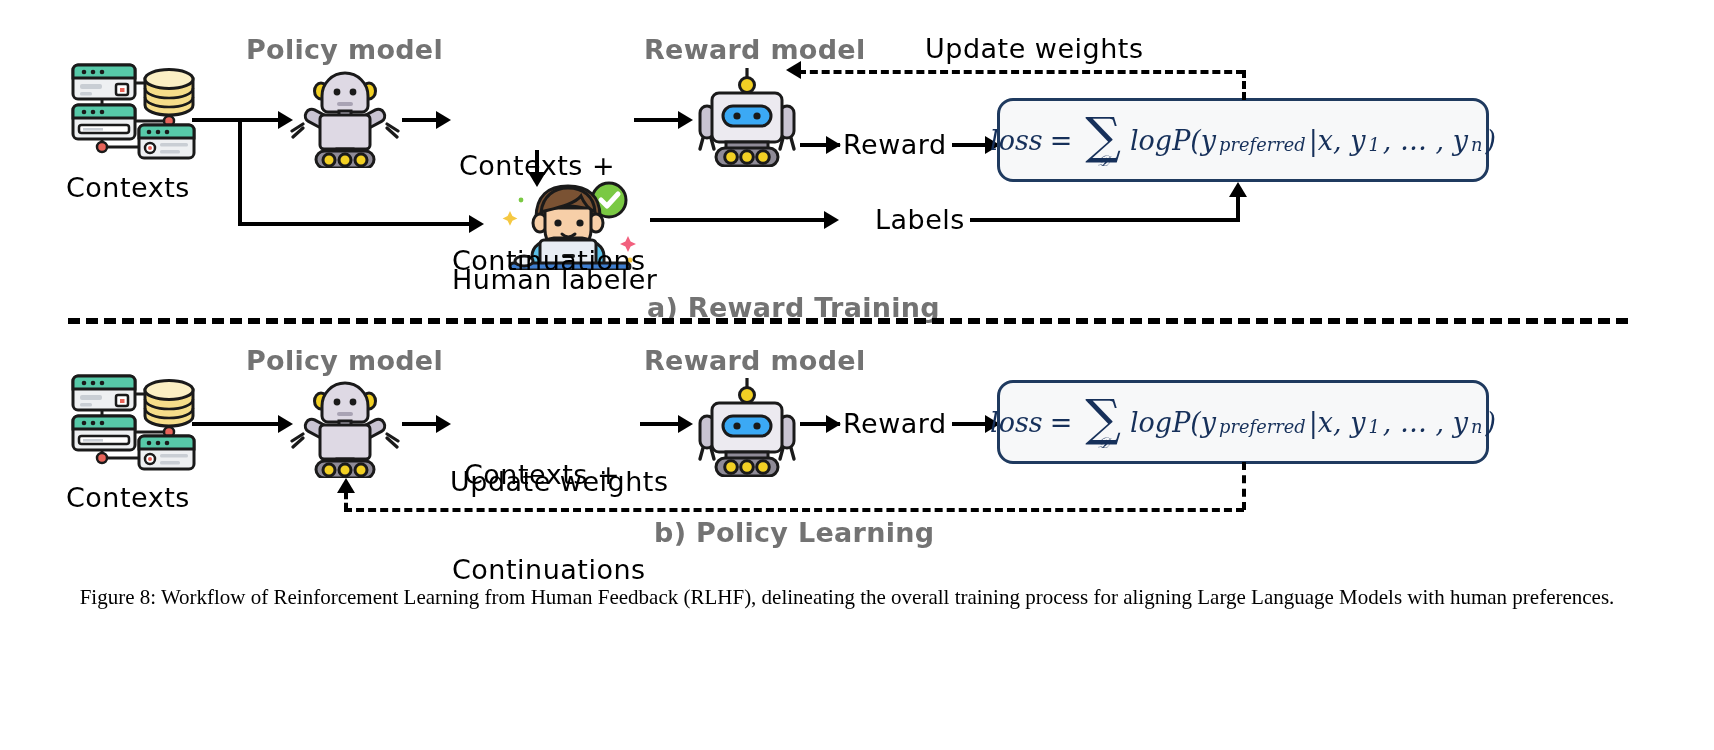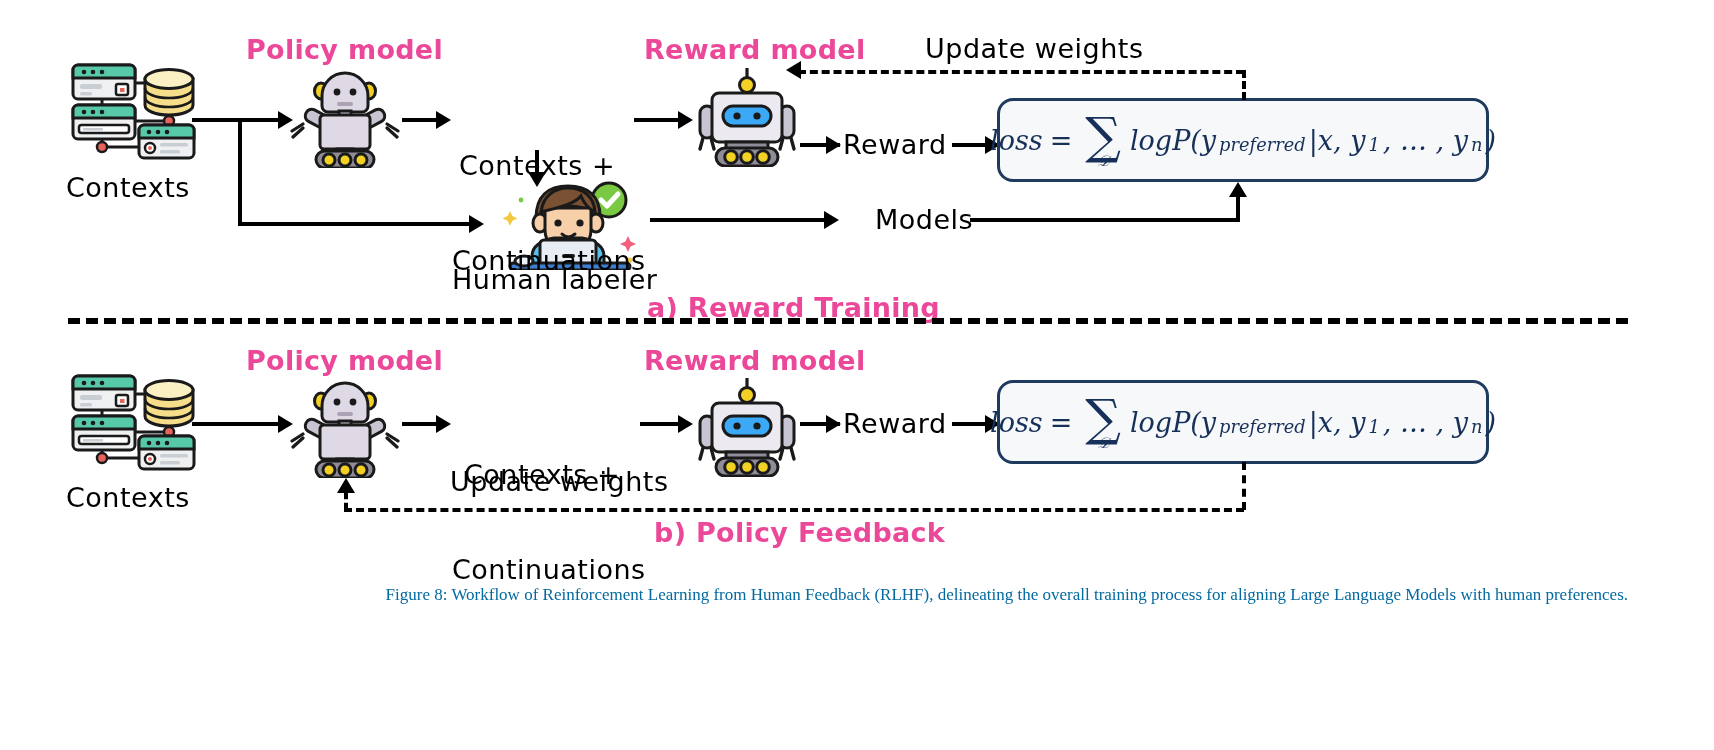--- a/index.html
+++ b/index.html
@@ -28,21 +28,21 @@
     font-family: "DejaVu Sans", sans-serif;
     font-weight: 400;
     color: #000000;
     letter-spacing: 0.5px;
     white-space: pre;
     line-height: 1.18;
   }
   .hand-b {
     font-family: "DejaVu Sans", sans-serif;
     font-weight: 800;
-    color: #ec4899;
+    color: #737373;
     letter-spacing: 0.3px;
     white-space: pre;
     line-height: 1.15;
   }
 
   
   .arrow-line {
     position: absolute;
     background: #000;
   }
@@ -144,24 +144,24 @@
     vertical-align: sub;
     position: relative;
     top: 0.28em;
     font-style: italic;
   }
 
   
   .caption {
     position: absolute;
     font-family: "Liberation Serif", "DejaVu Serif", serif;
-    font-size: 17px;
-    color: #0369a1;
+    font-size: 21px;
+    color: #000000;
     line-height: 1.33;
-    text-align: right;
+    text-align: center;
   }
 
   
   .icon-wrap { position: absolute; }
 
 </style>
 </head>
 <body>
 
 <div id="page">
@@ -321,21 +321,21 @@
 
   <div class="hand abs" style="left:452px; top:264px; font-size:27px;">Human labeler</div>
 
   <div class="hand abs" style="left:452px; top:86px; font-size:27px; text-align:center; width:170px;">
     <div>Contexts +</div>
     <div>Continuations</div>
   </div>
 
   <div class="hand abs" style="left:843px; top:129px; font-size:27px;">Reward</div>
 
-  <div class="hand abs" style="left:875px; top:204px; font-size:27px;">Models</div>
+  <div class="hand abs" style="left:875px; top:204px; font-size:27px;">Labels</div>
 
   <div class="hand abs" style="left:925px; top:33px; font-size:27px;">Update weights</div>
 
   <div class="arrow-line arrow-h" style="left:192px; top:118px; width:90px;"></div>
   <div class="arrow-head-r" style="left:278px; top:111px;"></div>
 
   <div class="arrow-line arrow-v" style="left:238px; top:118px; height:108px;"></div>
   <div class="arrow-line arrow-h" style="left:238px; top:222px; width:235px;"></div>
   <div class="arrow-head-r" style="left:469px; top:215px;"></div>
 
@@ -529,17 +529,17 @@
       <span class="sub">n</span>
       <span>)</span>
     </div>
   </div>
 
   <div class="dash-v" style="left:1242px; top:462px; height:48px;"></div>
   <div class="dash-h" style="left:344px; top:508px; width:900px;"></div>
   <div class="dash-v" style="left:344px; top:492px; height:18px;"></div>
   <div class="arrow-head-u" style="left:337px; top:478px;"></div>
 
-  <div class="hand-b abs" style="left:654px; top:517px; font-size:27px;">b) Policy Feedback</div>
+  <div class="hand-b abs" style="left:654px; top:517px; font-size:27px;">b) Policy Learning</div>
 
   <div class="caption" style="left:66px; top:584px; width:1562px;">Figure 8: Workflow of Reinforcement Learning from Human Feedback (RLHF), delineating the overall training process for aligning Large Language Models with human preferences.</div>
 
 </div>
 
 </body></html>

